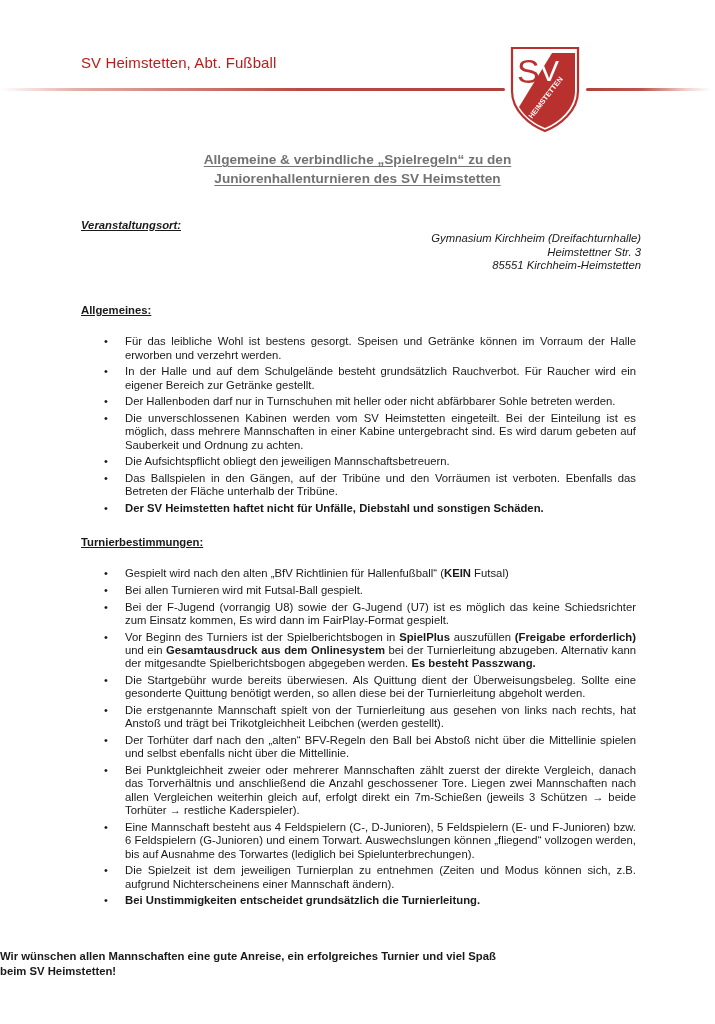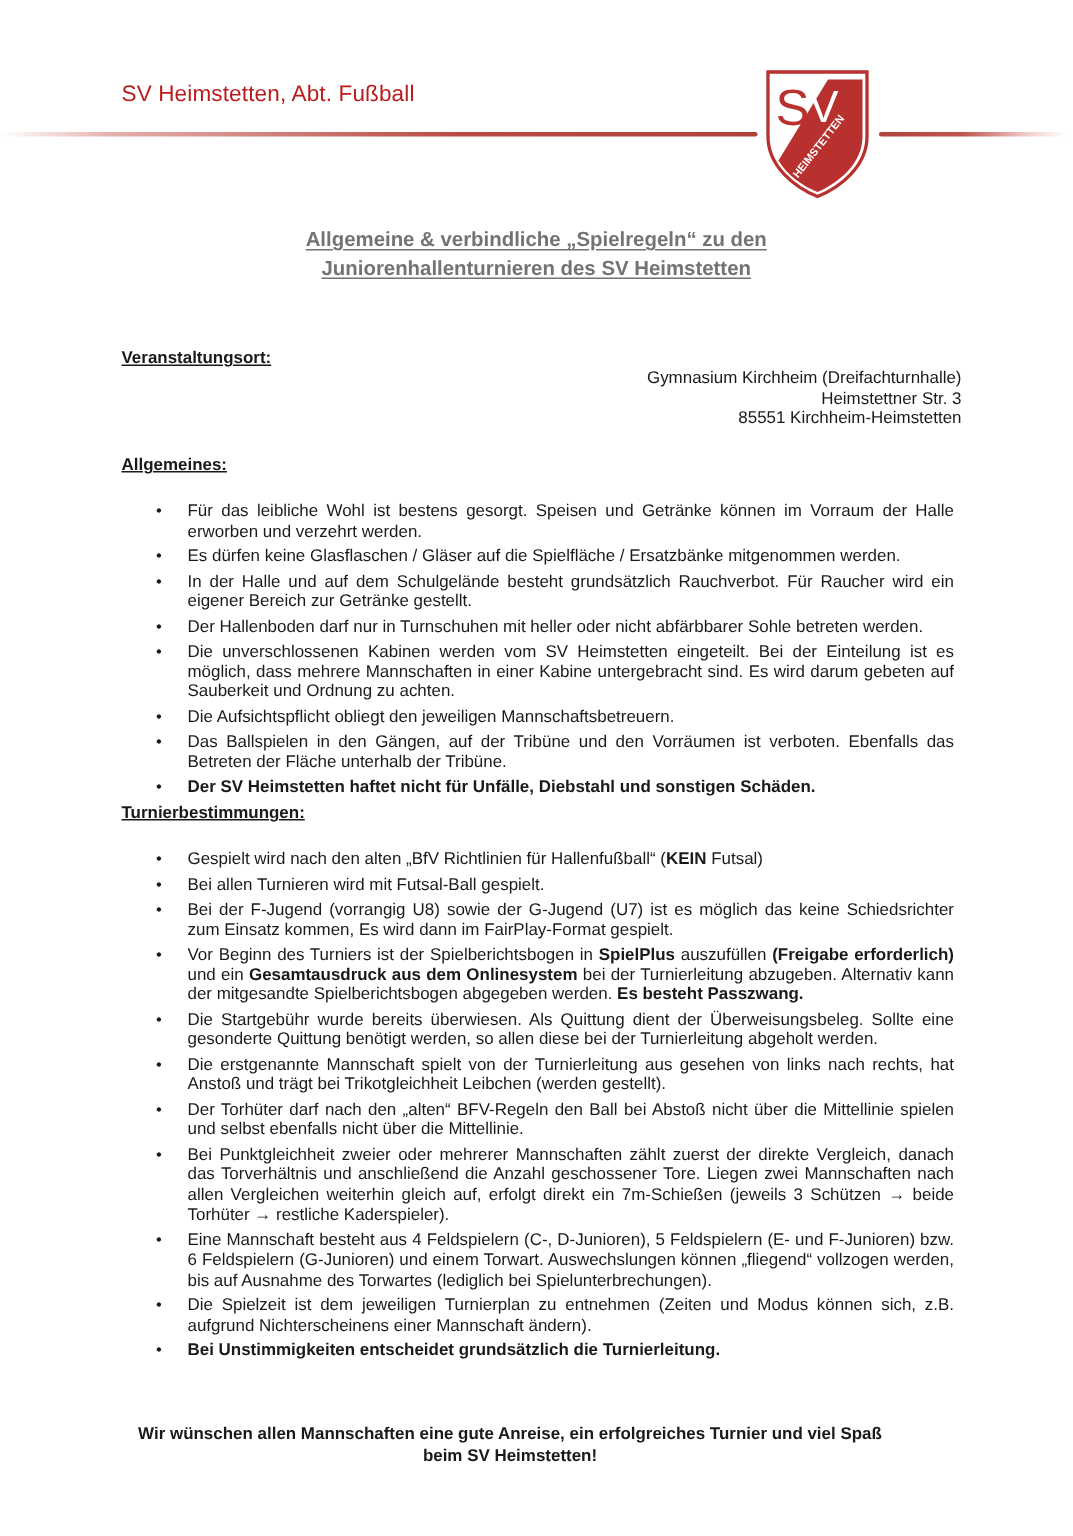--- a/index.html
+++ b/index.html
@@ -38,21 +38,21 @@
       position: relative; padding-left: 44px; text-align: justify;
       margin-bottom: 3.2px; color: #1a1a1a;
     }
     ul.bullets li::before {
       content: "\2022"; position: absolute; left: 23px; top: 0; font-size: 11px;
     }
     .b { font-weight: bold; }
 
     .closing {
       position: absolute; left: 0; top: 949px; width: 680px;
-      text-align: center; font-weight: bold; font-size: 11.3px; line-height: 15px; color: #1a1a1a;
+      text-align: left; font-weight: bold; font-size: 11.3px; line-height: 15px; color: #1a1a1a;
     }
   </style>
 </head>
 <body>
 
 <div>
   <div class="header-title">SV Heimstetten, Abt. Fußball</div>
   <div class="header-line-left"></div>
   <div class="header-line-right"></div>
   <svg class="logo" viewBox="0 0 74 88">
@@ -67,32 +67,31 @@
 
     <text x="0" y="0" font-family="Liberation Sans, sans-serif" font-size="7.2" fill="#ffffff" font-weight="bold" transform="translate(24 74) rotate(-52)">HEIMSTETTEN</text>
   </svg>
 </div>
 
 <div class="doc-title">
   <div>Allgemeine &amp; verbindliche „Spielregeln“ zu den</div>
   <div>Juniorenhallenturnieren des SV Heimstetten</div>
 </div>
 
-<div class="section" style="top:233px;">
+<div class="section" style="top:219px;font-style:italic;">
   <div class="section-heading">Veranstaltungsort:</div>
   <div class="venue-line">Gymnasium Kirchheim (Dreifachturnhalle)</div>
   <div class="venue-line">Heimstettner Str. 3</div>
   <div class="venue-line">85551 Kirchheim-Heimstetten</div>
 </div>
 
 <div class="section" style="top:304px; width:555px;">
   <div class="section-heading">Allgemeines:</div>
   <ul class="bullets">
       <li><span>Für das leibliche Wohl ist bestens gesorgt. Speisen und Getränke können im Vorraum der Halle erworben und verzehrt werden.</span></li>
-      <li><span>Es dürfen keine Glasflaschen / Gläser auf die Spielfläche / Ersatzbänke mitgenommen werden.</span></li>
       <li><span>In der Halle und auf dem Schulgelände besteht grundsätzlich Rauchverbot. Für Raucher wird ein eigener Bereich zur Getränke gestellt.</span></li>
       <li><span>Der Hallenboden darf nur in Turnschuhen mit heller oder nicht abfärbbarer Sohle betreten werden.</span></li>
       <li><span>Die unverschlossenen Kabinen werden vom SV Heimstetten eingeteilt. Bei der Einteilung ist es möglich, dass mehrere Mannschaften in einer Kabine untergebracht sind. Es wird darum gebeten auf Sauberkeit und Ordnung zu achten.</span></li>
       <li><span>Die Aufsichtspflicht obliegt den jeweiligen Mannschaftsbetreuern.</span></li>
       <li><span>Das Ballspielen in den Gängen, auf der Tribüne und den Vorräumen ist verboten. Ebenfalls das Betreten der Fläche unterhalb der Tribüne.</span></li>
       <li><span class="b">Der SV Heimstetten haftet nicht für Unfälle, Diebstahl und sonstigen Schäden.</span></li>
     </ul>
 </div>
 
 <div class="section" style="top:536px; width:555px;">

